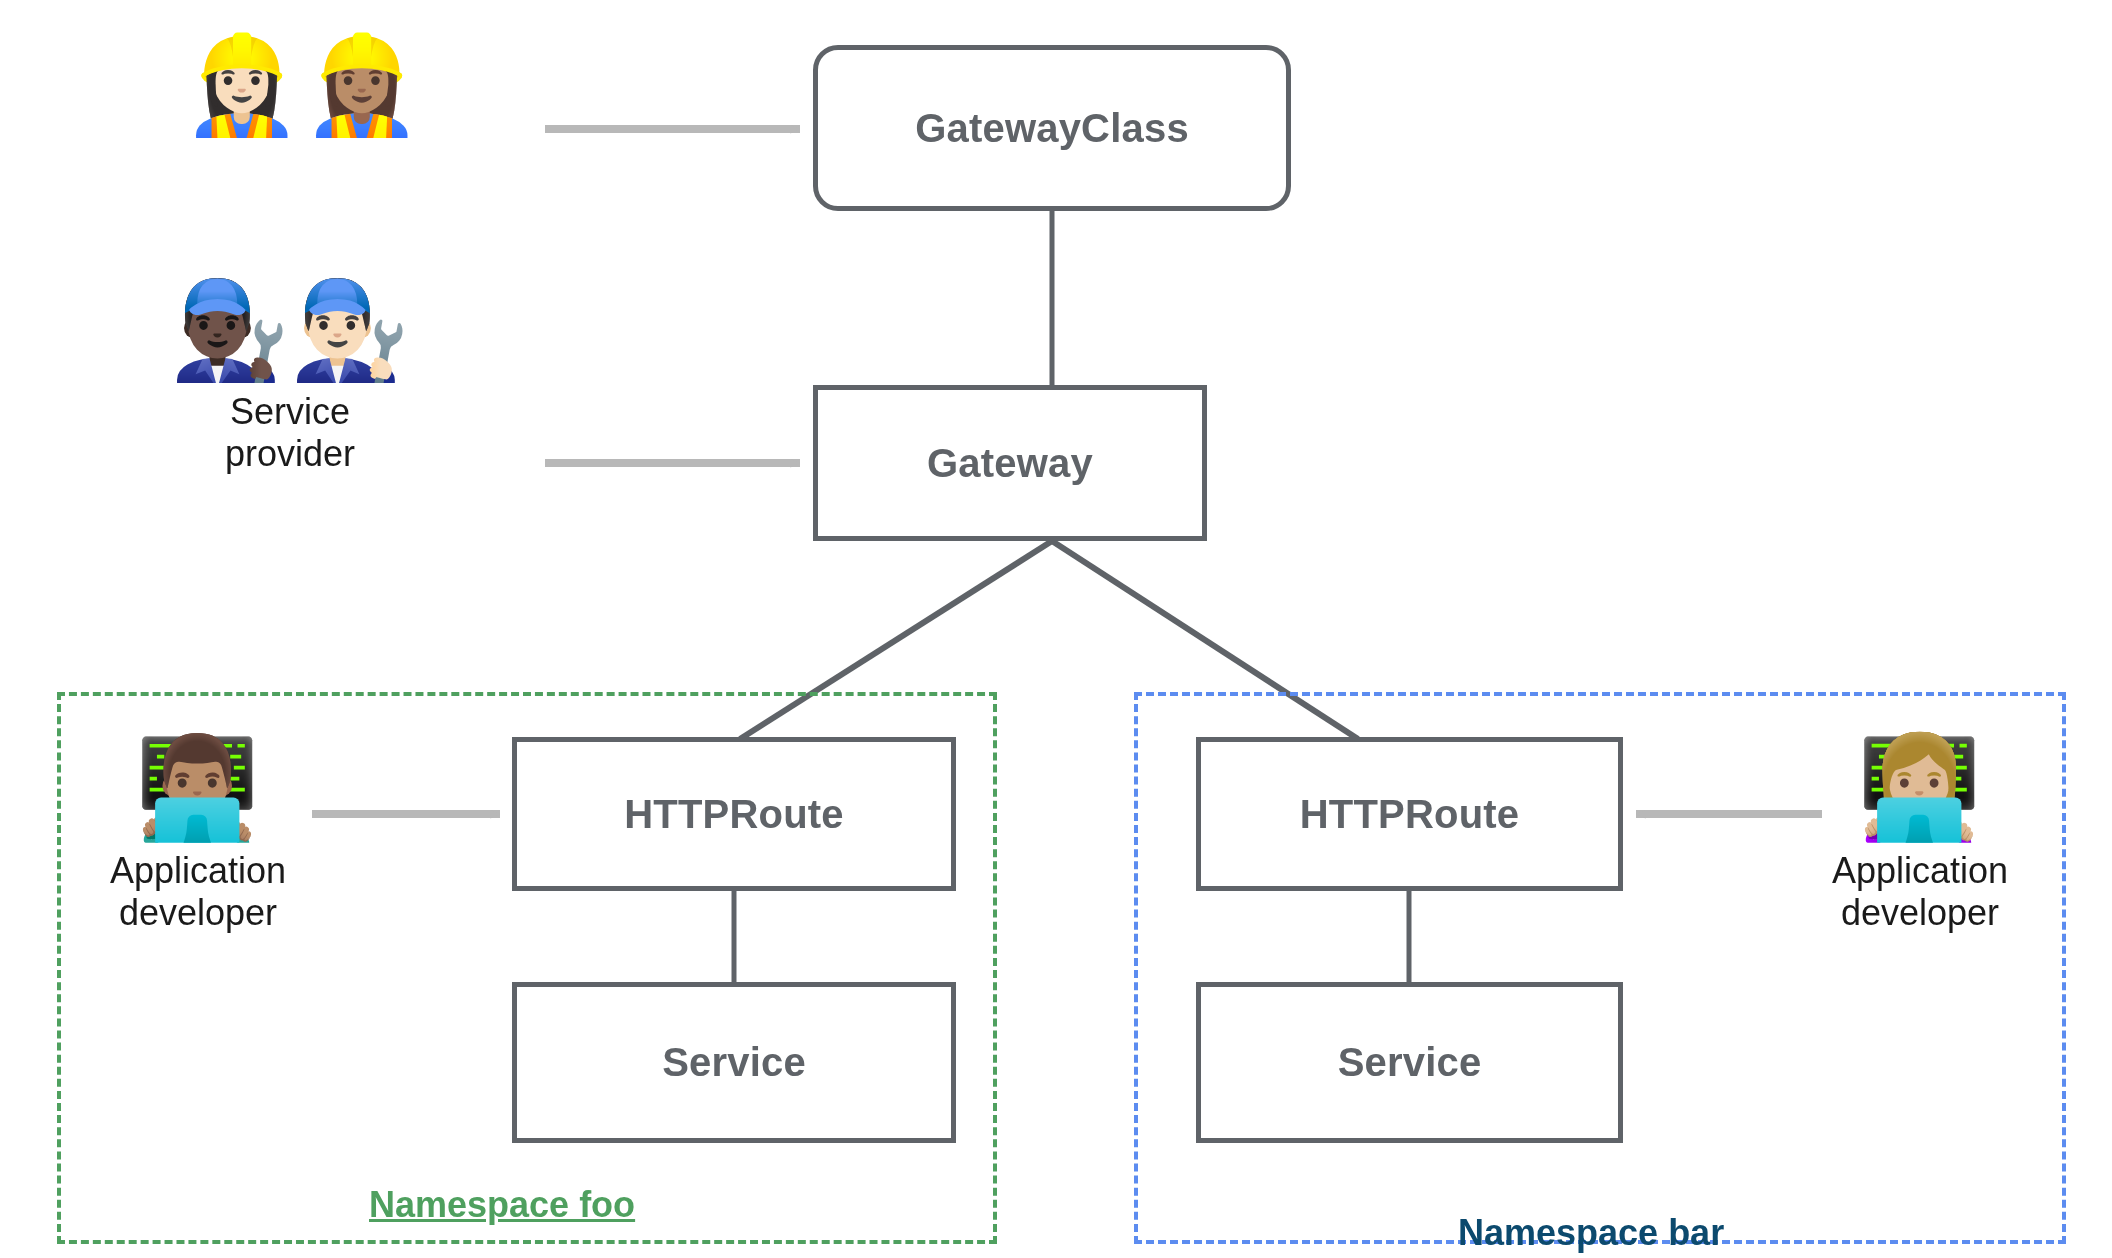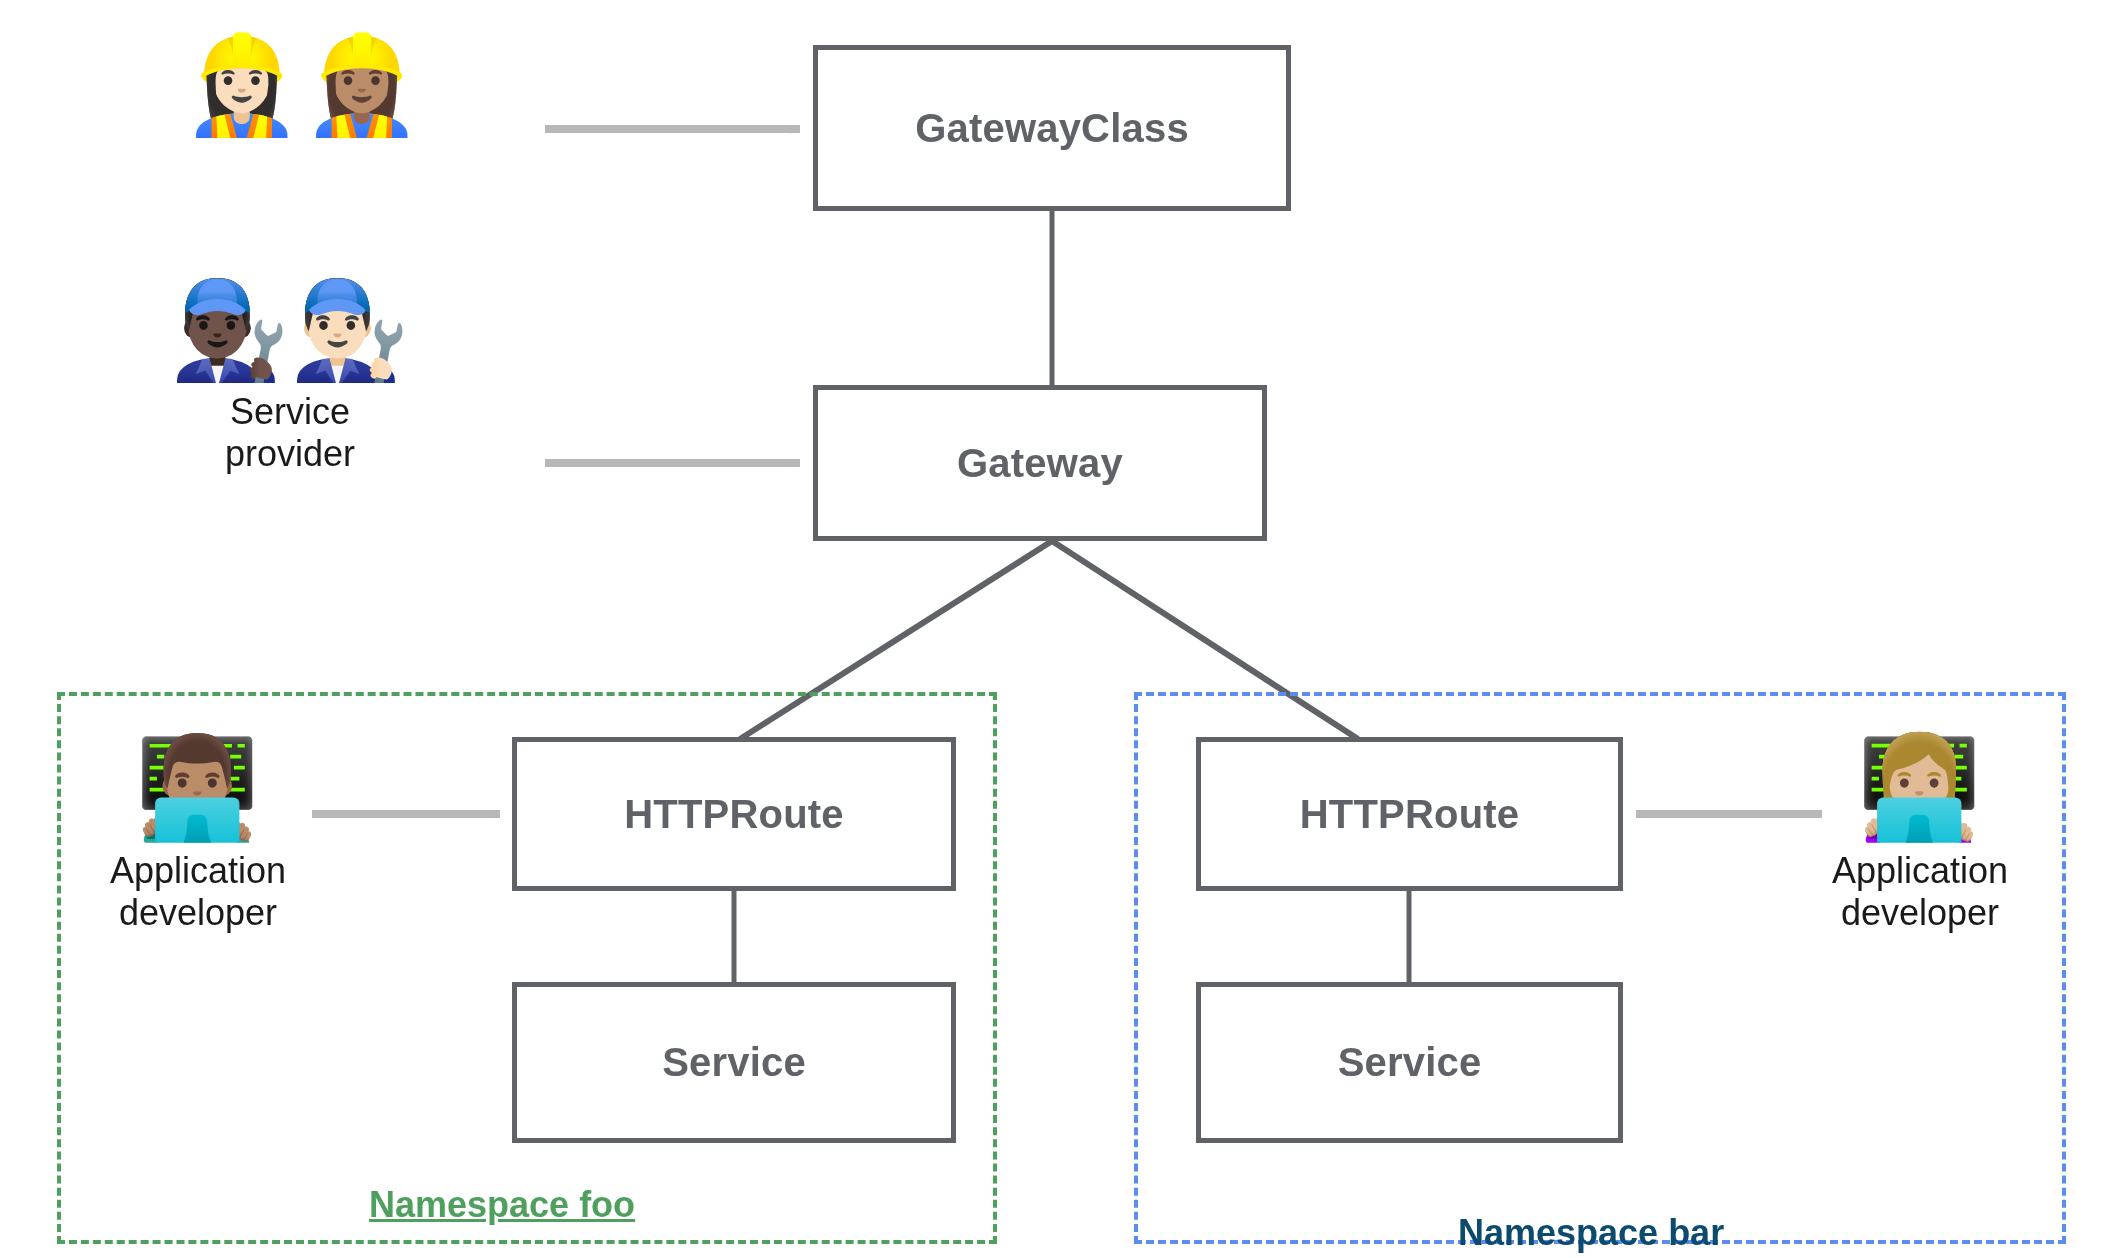--- a/index.html
+++ b/index.html
@@ -37,22 +37,22 @@
     justify-content: center;
   }
   .node-label {
     font-size: 40px;
     font-weight: bold;
     color: #5f6368;
     letter-spacing: 0.2px;
     white-space: nowrap;
   }
 
-  #box-gatewayclass { left: 813px;  top: 45px;   width: 478px; height: 166px; }
-  #box-gateway      { left: 813px;  top: 385px;  width: 454px; height: 156px; }
+  #box-gatewayclass { left: 813px;  top: 45px;   width: 478px; height: 166px; border-radius: 25px; }
+  #box-gateway      { left: 813px;  top: 385px;  width: 394px; height: 156px; }
   #box-httproute-foo{ left: 512px;  top: 737px;  width: 444px; height: 154px; }
   #box-service-foo  { left: 512px;  top: 982px;  width: 444px; height: 161px; }
   #box-httproute-bar{ left: 1196px; top: 737px;  width: 427px; height: 154px; }
   #box-service-bar  { left: 1196px; top: 982px;  width: 427px; height: 161px; }
 
   
   .namespace-region {
     position: absolute;
     box-sizing: border-box;
     border-width: 4px;

